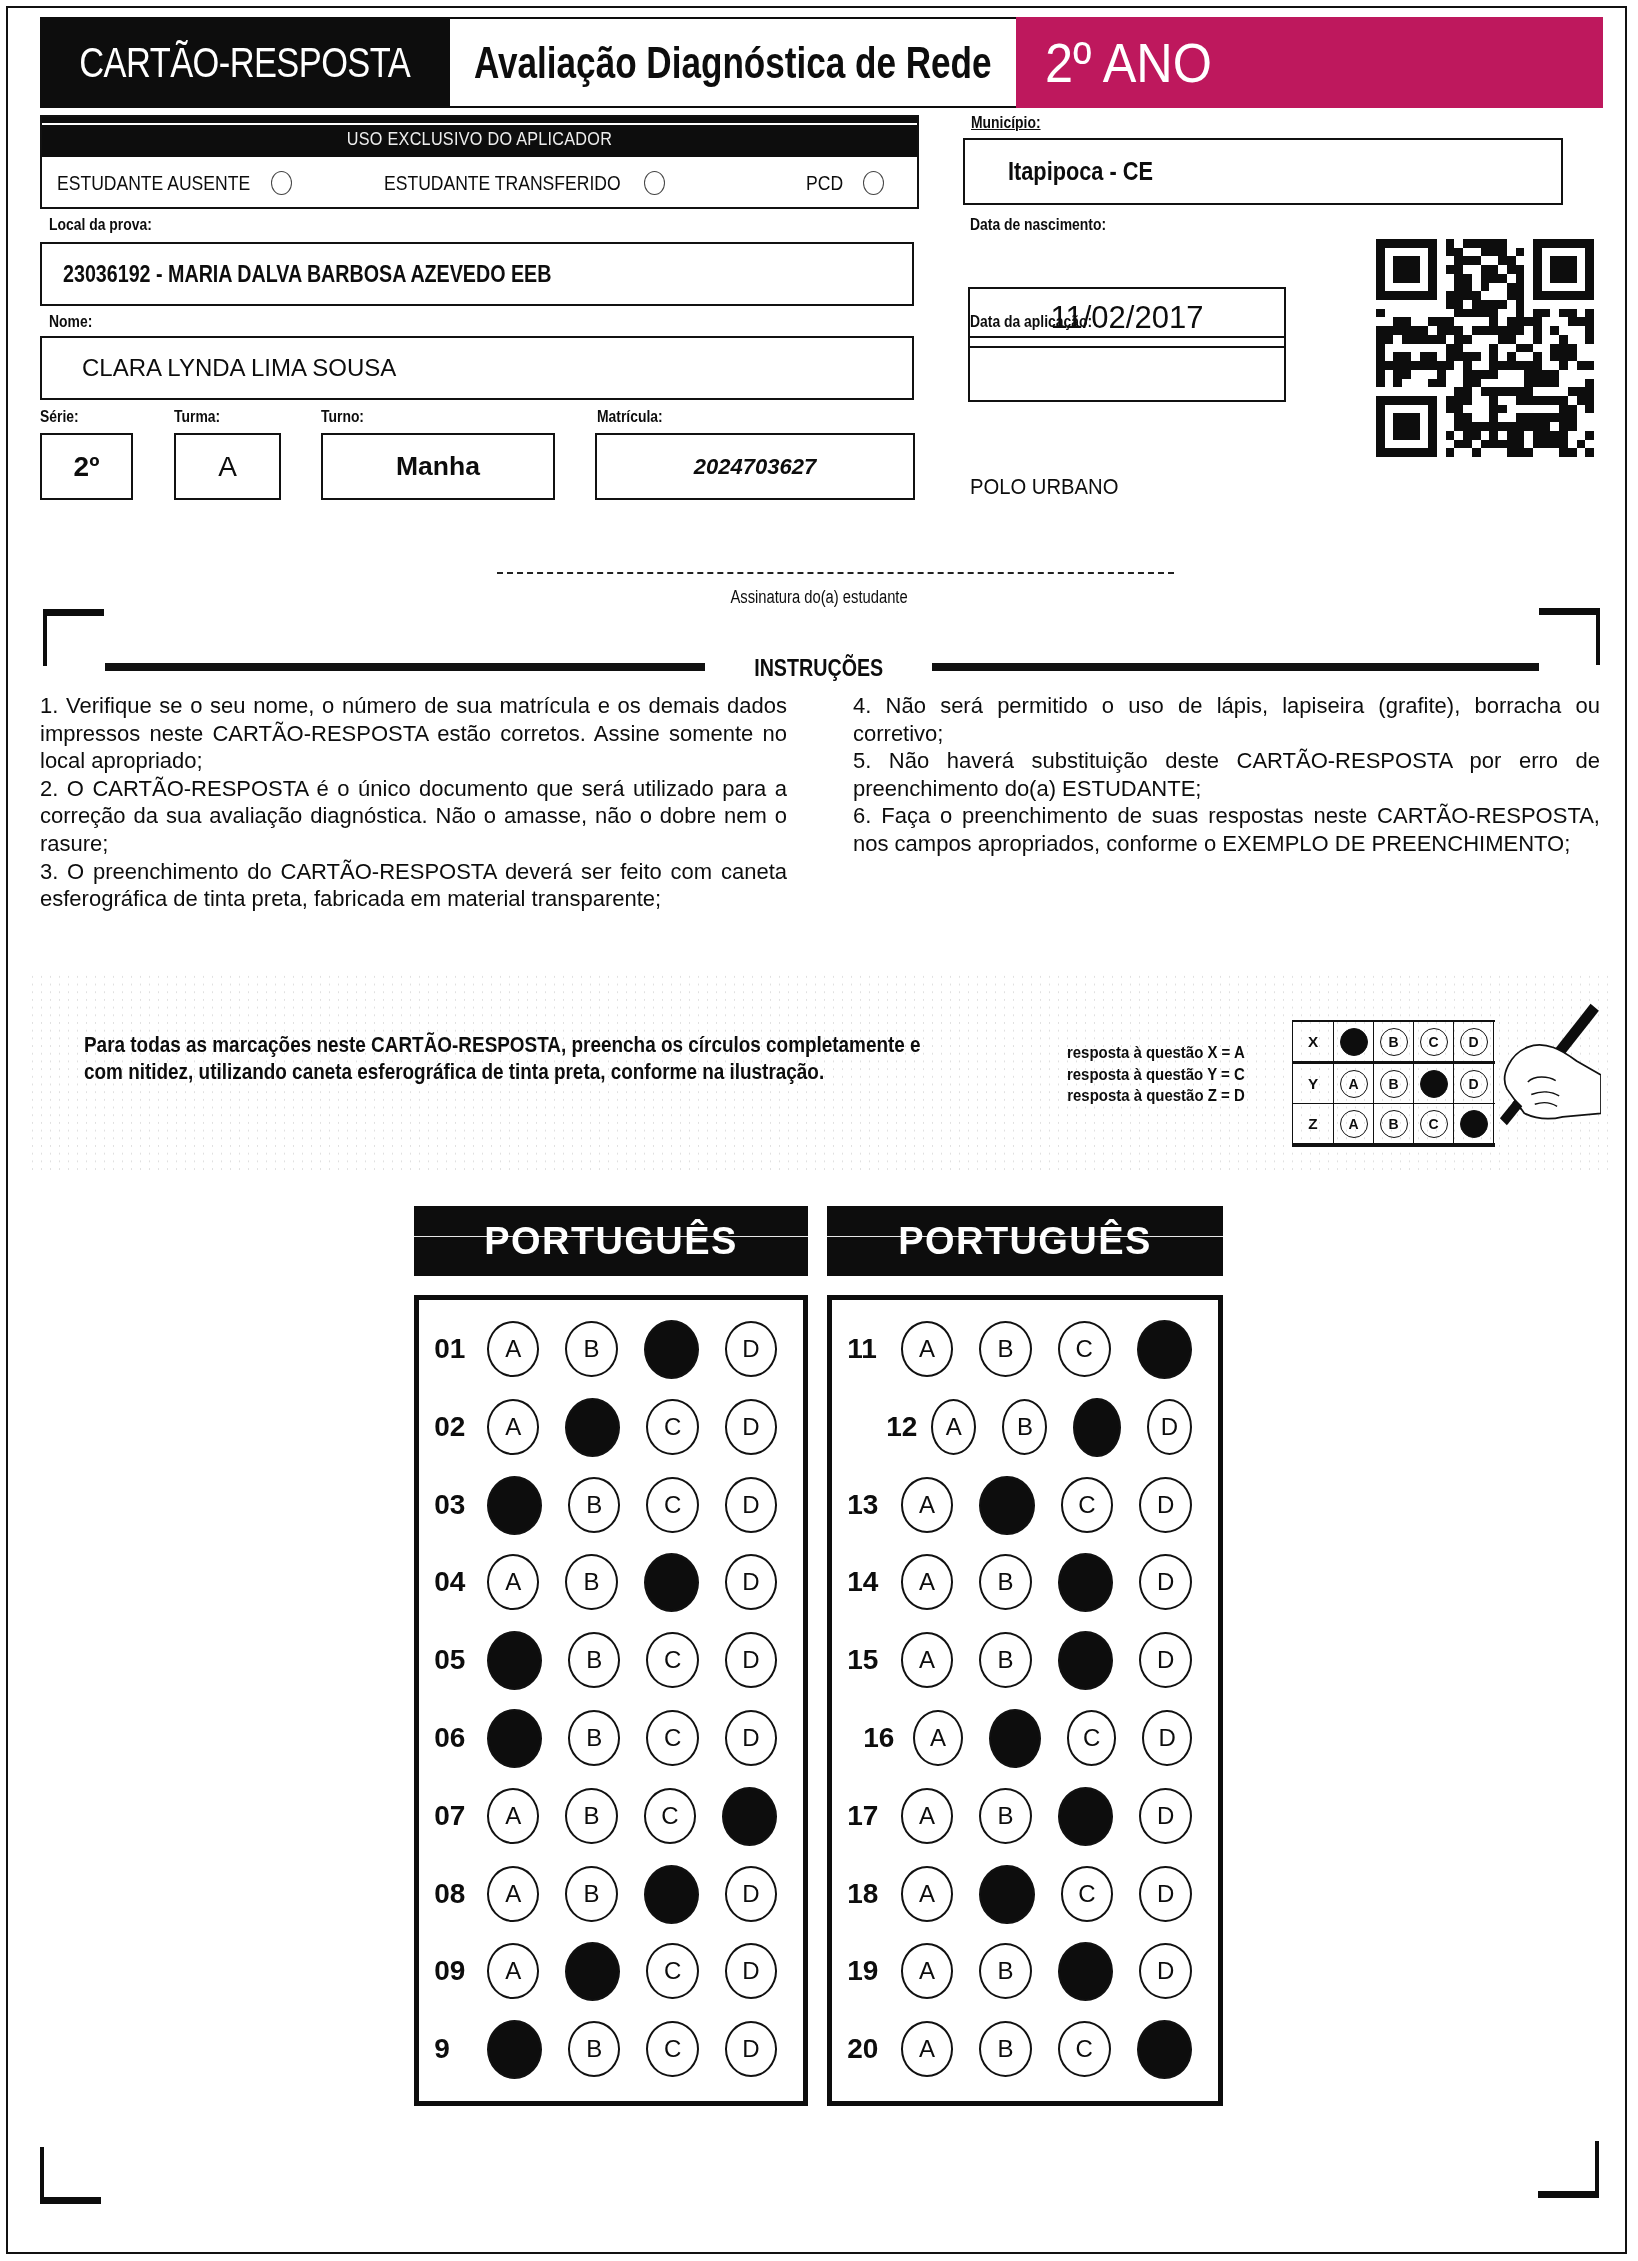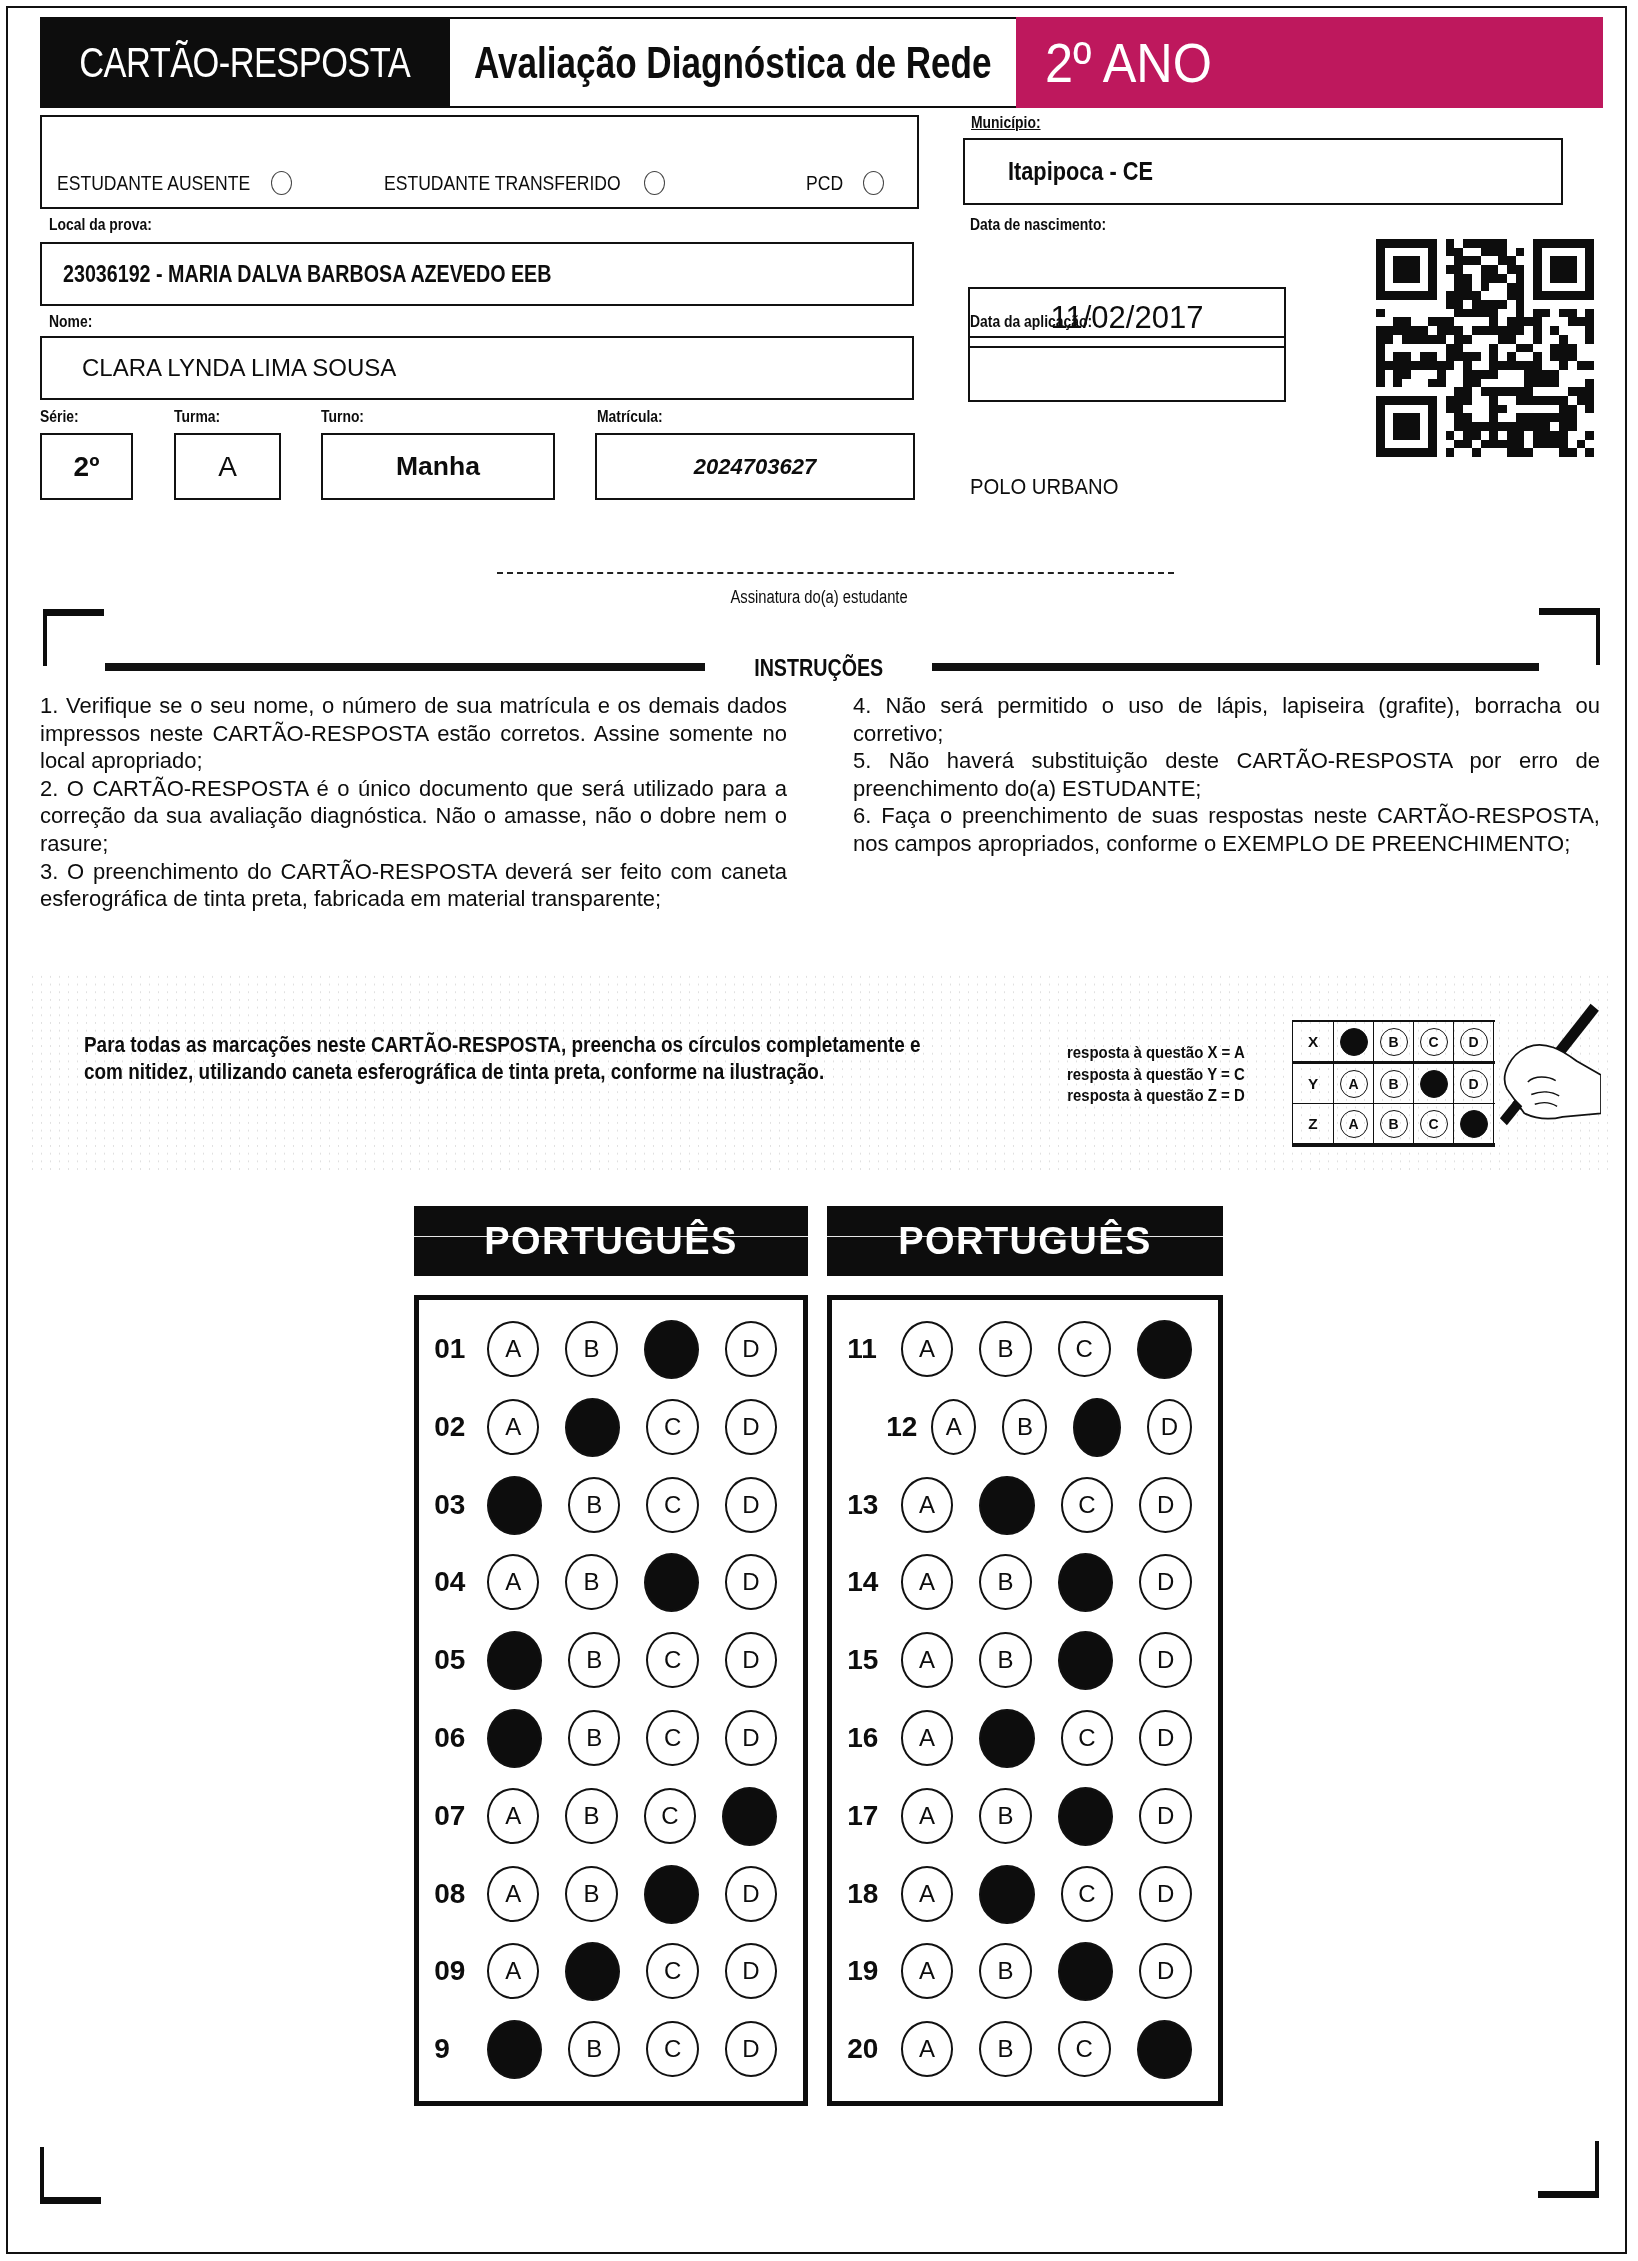--- a/index.html
+++ b/index.html
@@ -86,20 +86,23 @@
     <span>CARTÃO-RESPOSTA</span>
   </div>
 <div class="hdr-mid">
     <span>Avaliação Diagnóstica de Rede</span>
   </div>
 <div class="hdr-right">
     <span>2º ANO</span>
   </div>
 
 <div class="app-box">
+  <div class="app-bar">
+      <span>USO EXCLUSIVO DO APLICADOR</span>
+    </div>
   <div class="app-opt" style="left:15.3px;">
     <span class="lbl">ESTUDANTE AUSENTE</span>
     <span class="radio" style="margin-left:-11px;"></span>
   </div>
   <div class="app-opt" style="left:342px;">
     <span class="lbl">ESTUDANTE TRANSFERIDO</span>
     <span class="radio" style="margin-left:-12.6px;"></span>
   </div>
   <div class="app-opt" style="left:764px;">
     <span class="lbl">PCD</span>
@@ -621,21 +624,21 @@
       <span class="bub on">C</span>
       <span class="bub">D</span>
     </div>
     <div class="arow" style="top: 325px;">
       <span class="qnum">15</span>
       <span class="bub">A</span>
       <span class="bub">B</span>
       <span class="bub on">C</span>
       <span class="bub">D</span>
     </div>
-    <div class="arow" style="top: 403px;">
+    <div class="arow" style="top: 403px; padding-left: 16px;">
       <span class="qnum">16</span>
       <span class="bub">A</span>
       <span class="bub on">B</span>
       <span class="bub">C</span>
       <span class="bub">D</span>
     </div>
     <div class="arow" style="top: 481px;">
       <span class="qnum">17</span>
       <span class="bub">A</span>
       <span class="bub">B</span>

